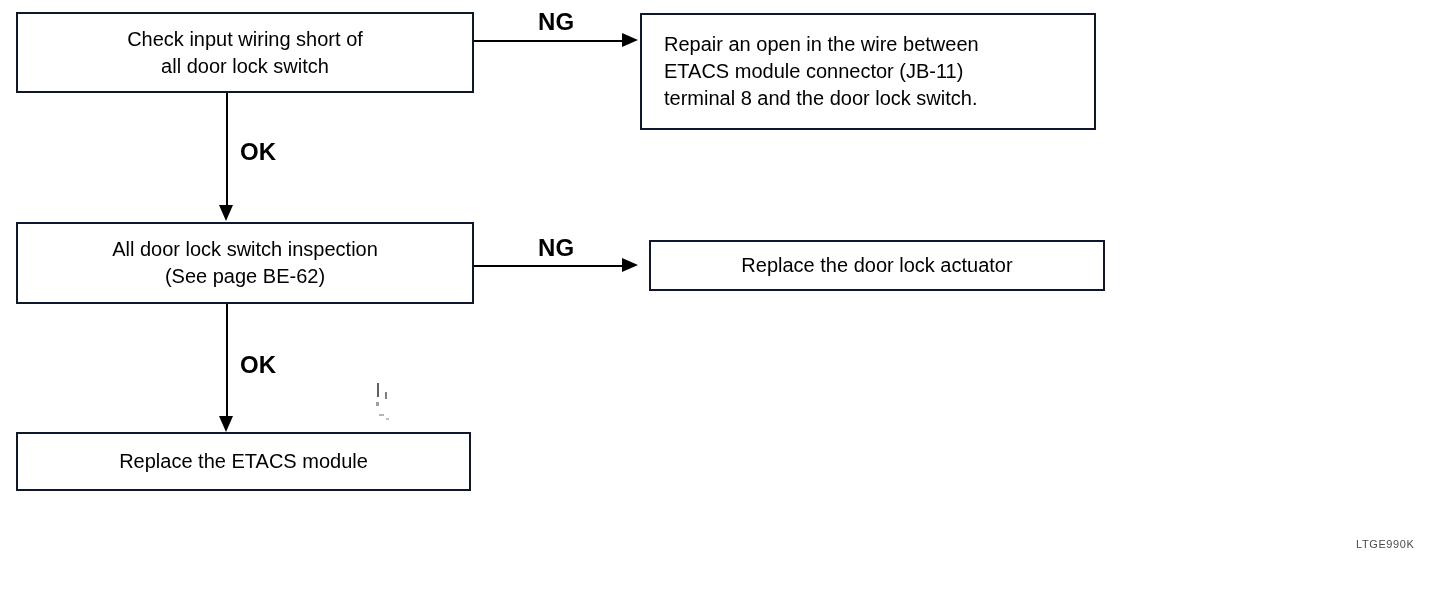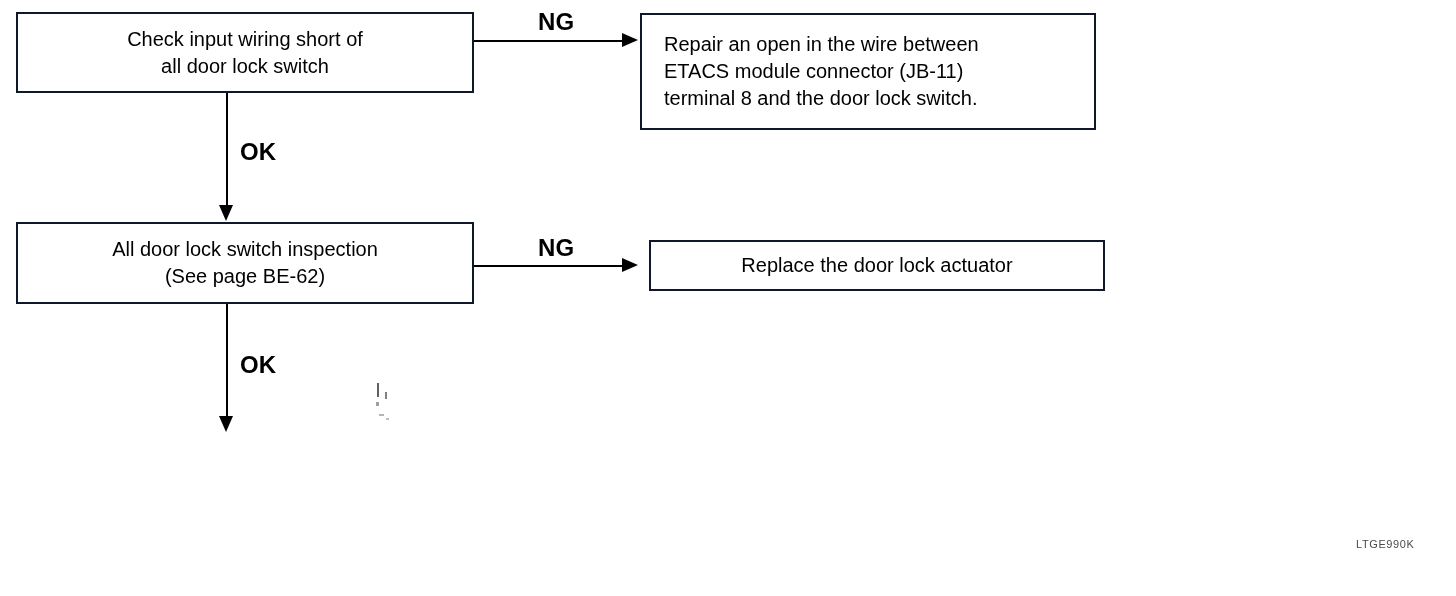--- a/index.html
+++ b/index.html
@@ -121,20 +121,21 @@
 
   <div class="node node-left" id="node-repair-open">Repair an open in the wire between
 ETACS module connector (JB-11)
 terminal 8 and the door lock switch.</div>
 
   <div class="node" id="node-inspection">All door lock switch inspection
 (See page BE-62)</div>
 
   <div class="node" id="node-replace-actuator">Replace the door lock actuator</div>
 
+  <div class="node" id="node-replace-etacs">Replace the ETACS module</div>
 
   <div class="hline" id="line-ng-1"></div>
   <div class="arrow-right" id="arrow-ng-1"></div>
   <div class="edge-label" id="edge-ng-1">NG</div>
 
   <div class="vline" id="line-ok-1"></div>
   <div class="arrow-down" id="arrow-ok-1"></div>
   <div class="edge-label" id="edge-ok-1">OK</div>
 
   <div class="hline" id="line-ng-2"></div>

